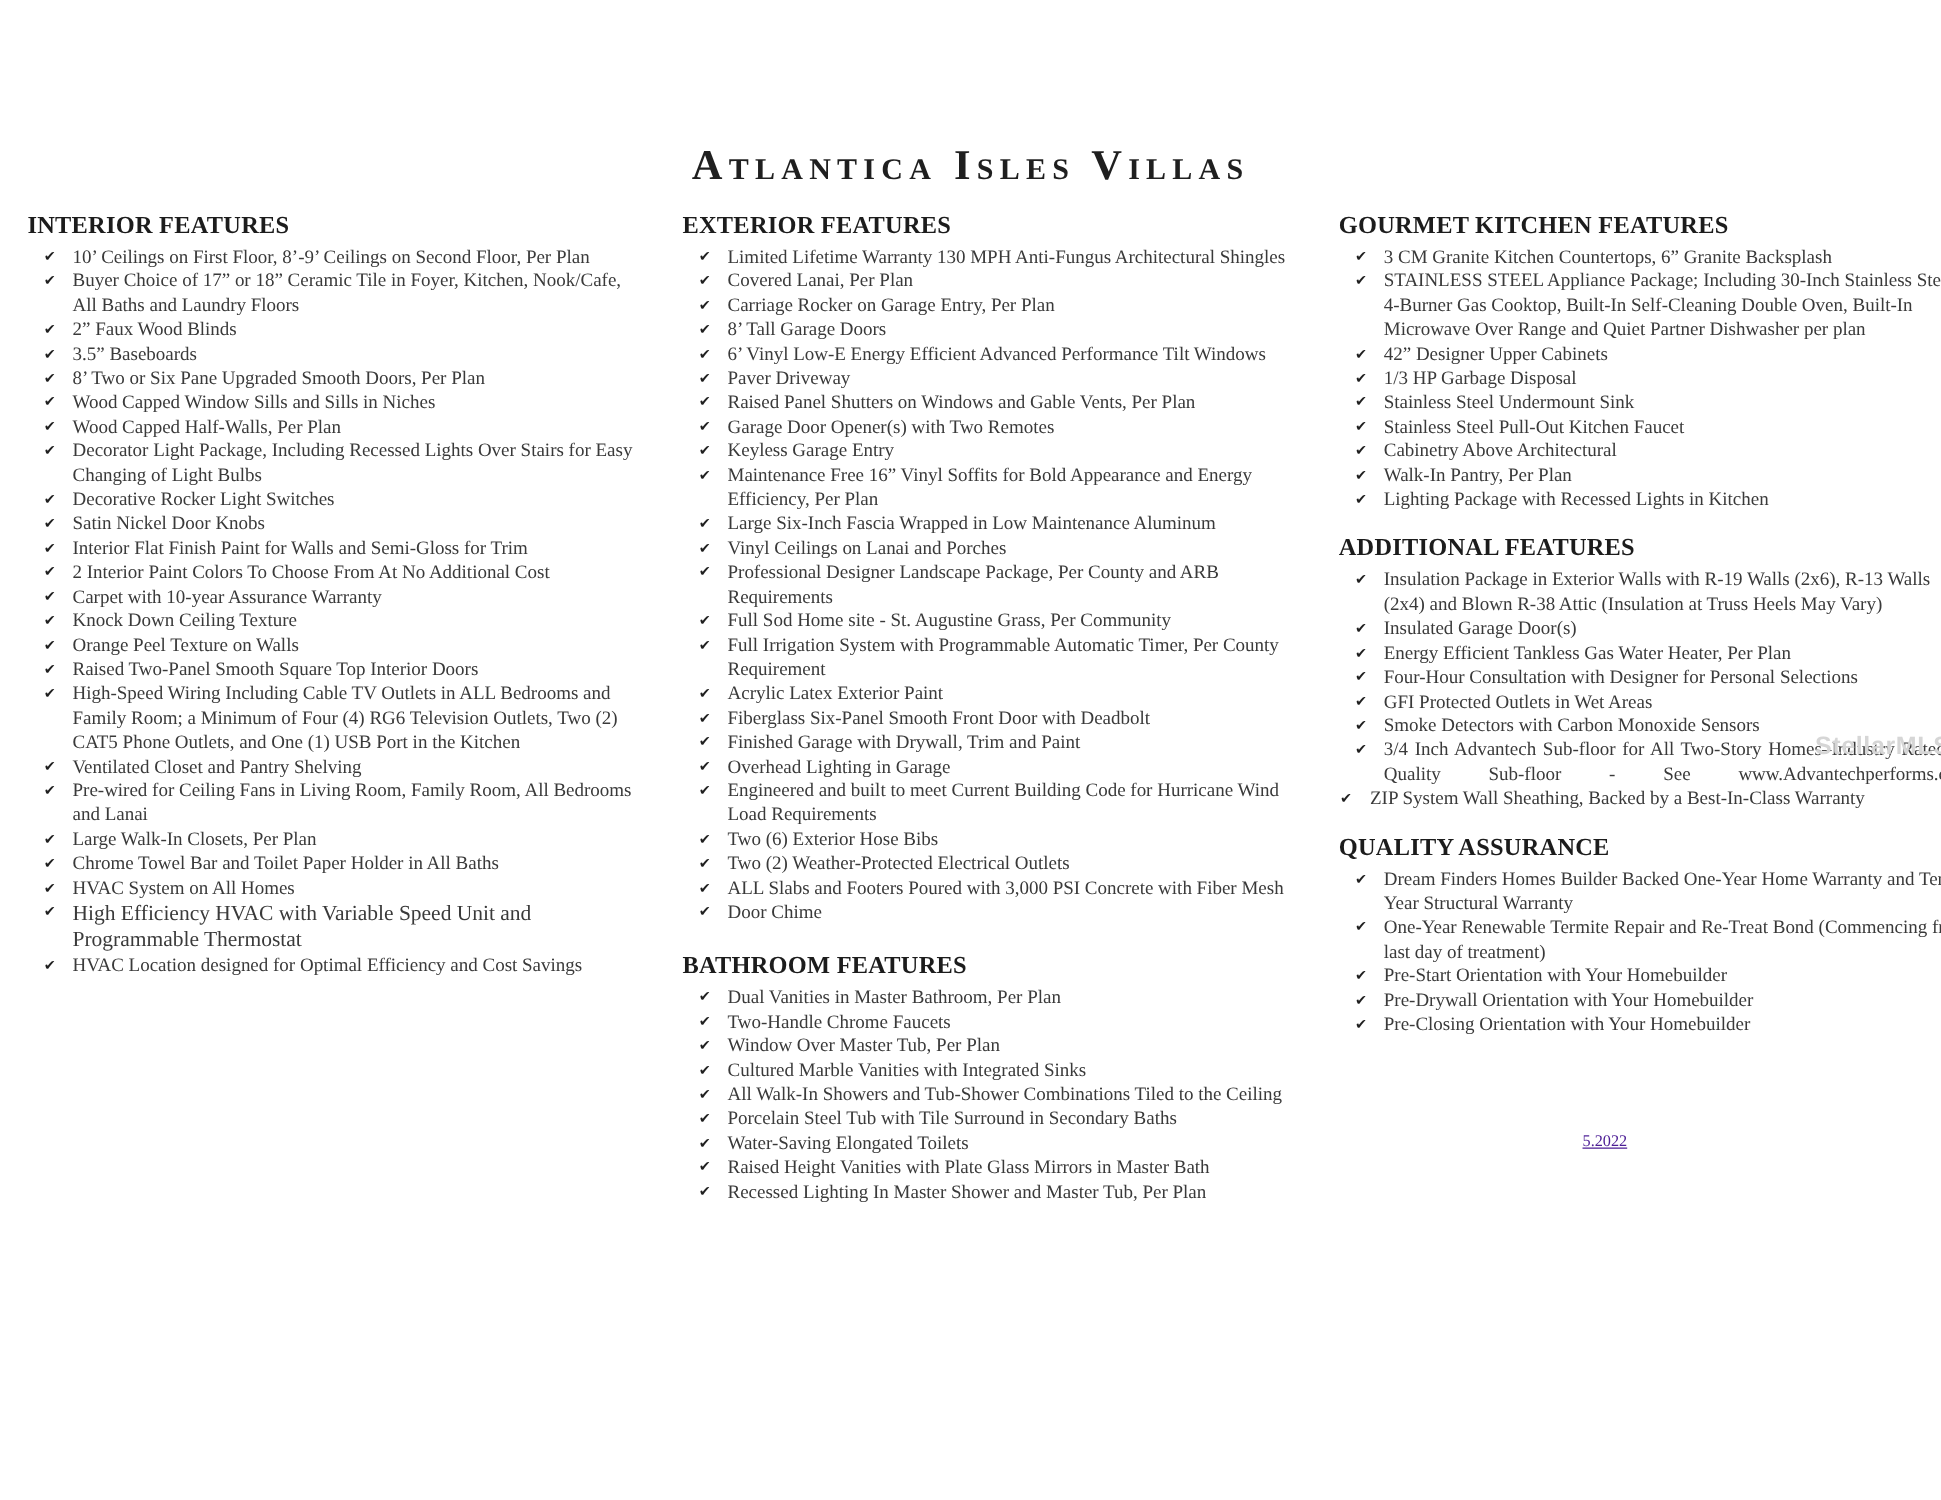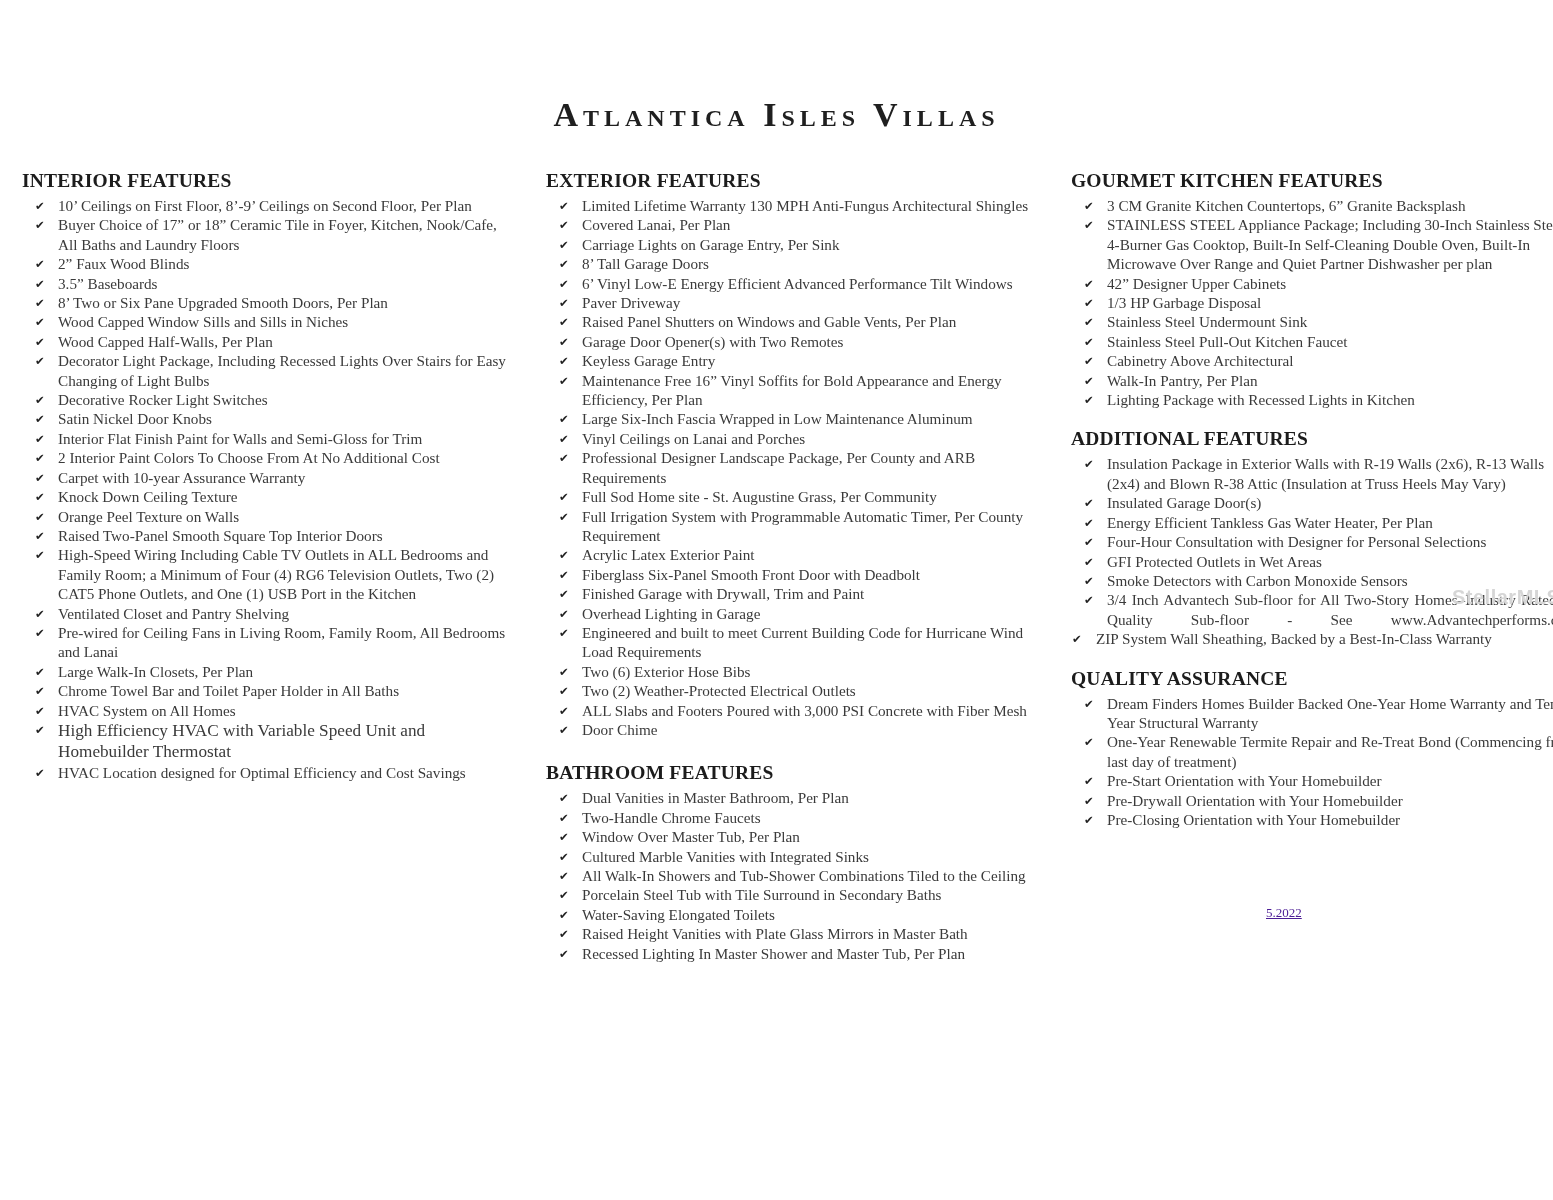--- a/index.html
+++ b/index.html
@@ -7,21 +7,21 @@
     position: relative;
     width: 1553px;
     height: 1200px;
     background: #ffffff;
     font-family: "Liberation Serif", serif;
     color: #383838;
     overflow: hidden;
   }
   .title {
     position: absolute;
-    top: 96px;
+    top: 114px;
     left: 0;
     width: 100%;
     margin: 0;
     text-align: center;
     font-size: 34px;
     font-weight: bold;
     font-variant: small-caps;
     letter-spacing: 5px;
     color: #1f1f1f;
   }
@@ -111,32 +111,32 @@
             <li class="feature-item"><span class="check">✔</span><span>Carpet with 10-year Assurance Warranty</span></li>
             <li class="feature-item"><span class="check">✔</span><span>Knock Down Ceiling Texture</span></li>
             <li class="feature-item"><span class="check">✔</span><span>Orange Peel Texture on Walls</span></li>
             <li class="feature-item"><span class="check">✔</span><span>Raised Two-Panel Smooth Square Top Interior Doors</span></li>
             <li class="feature-item"><span class="check">✔</span><span>High-Speed Wiring Including Cable TV Outlets in ALL Bedrooms and Family Room; a Minimum of Four (4) RG6 Television Outlets, Two (2) CAT5 Phone Outlets, and One (1) USB Port in the Kitchen</span></li>
             <li class="feature-item"><span class="check">✔</span><span>Ventilated Closet and Pantry Shelving</span></li>
             <li class="feature-item"><span class="check">✔</span><span>Pre-wired for Ceiling Fans in Living Room, Family Room, All Bedrooms and  Lanai</span></li>
             <li class="feature-item"><span class="check">✔</span><span>Large Walk-In Closets, Per Plan</span></li>
             <li class="feature-item"><span class="check">✔</span><span>Chrome Towel Bar and Toilet Paper Holder in All Baths</span></li>
             <li class="feature-item"><span class="check">✔</span><span>HVAC System on All Homes</span></li>
-            <li class="feature-item large"><span class="check">✔</span><span>High Efficiency HVAC with Variable Speed Unit and Homebuilder Thermostat</span></li>
+            <li class="feature-item large"><span class="check">✔</span><span>High Efficiency HVAC with Variable Speed Unit and Programmable Thermostat</span></li>
             <li class="feature-item"><span class="check">✔</span><span>HVAC Location designed for Optimal Efficiency and Cost Savings</span></li>
           </ul>
         </section>
       </div>
       <div class="column col-1">
         <section class="section">
           <h2 class="section-heading">EXTERIOR FEATURES</h2>
           <ul class="feature-list">
             <li class="feature-item"><span class="check">✔</span><span>Limited Lifetime Warranty 130 MPH Anti-Fungus Architectural Shingles</span></li>
             <li class="feature-item"><span class="check">✔</span><span>Covered Lanai, Per Plan</span></li>
-            <li class="feature-item"><span class="check">✔</span><span>Carriage Lights on Garage Entry, Per Sink</span></li>
+            <li class="feature-item"><span class="check">✔</span><span>Carriage Rocker on Garage Entry, Per Plan</span></li>
             <li class="feature-item"><span class="check">✔</span><span>8’ Tall Garage Doors</span></li>
             <li class="feature-item"><span class="check">✔</span><span>6’ Vinyl Low-E Energy Efficient Advanced Performance Tilt Windows</span></li>
             <li class="feature-item"><span class="check">✔</span><span>Paver Driveway</span></li>
             <li class="feature-item"><span class="check">✔</span><span>Raised Panel Shutters on Windows and Gable Vents, Per Plan</span></li>
             <li class="feature-item"><span class="check">✔</span><span>Garage Door Opener(s) with Two Remotes</span></li>
             <li class="feature-item"><span class="check">✔</span><span>Keyless Garage Entry</span></li>
             <li class="feature-item"><span class="check">✔</span><span>Maintenance Free 16” Vinyl Soffits for Bold Appearance and Energy Efficiency, Per Plan</span></li>
             <li class="feature-item"><span class="check">✔</span><span>Large Six-Inch Fascia Wrapped in Low Maintenance Aluminum</span></li>
             <li class="feature-item"><span class="check">✔</span><span>Vinyl Ceilings on Lanai and Porches</span></li>
             <li class="feature-item"><span class="check">✔</span><span>Professional Designer Landscape Package, Per County and ARB Requirements</span></li>

